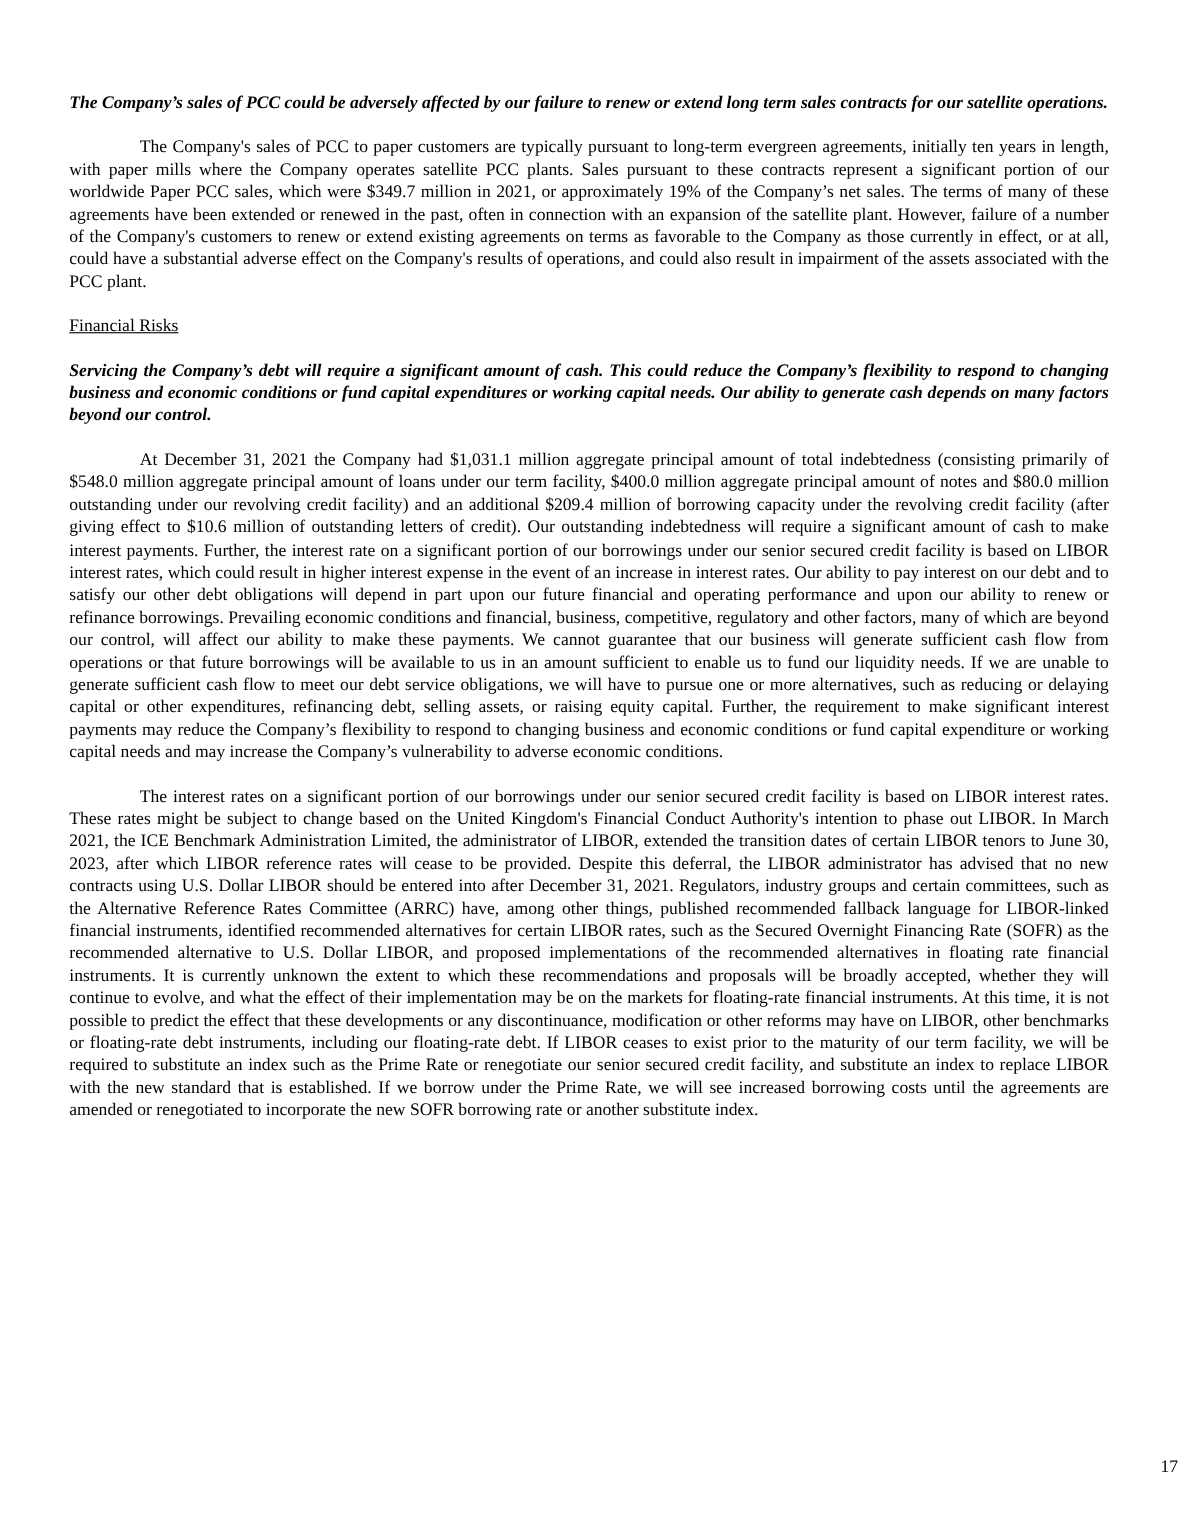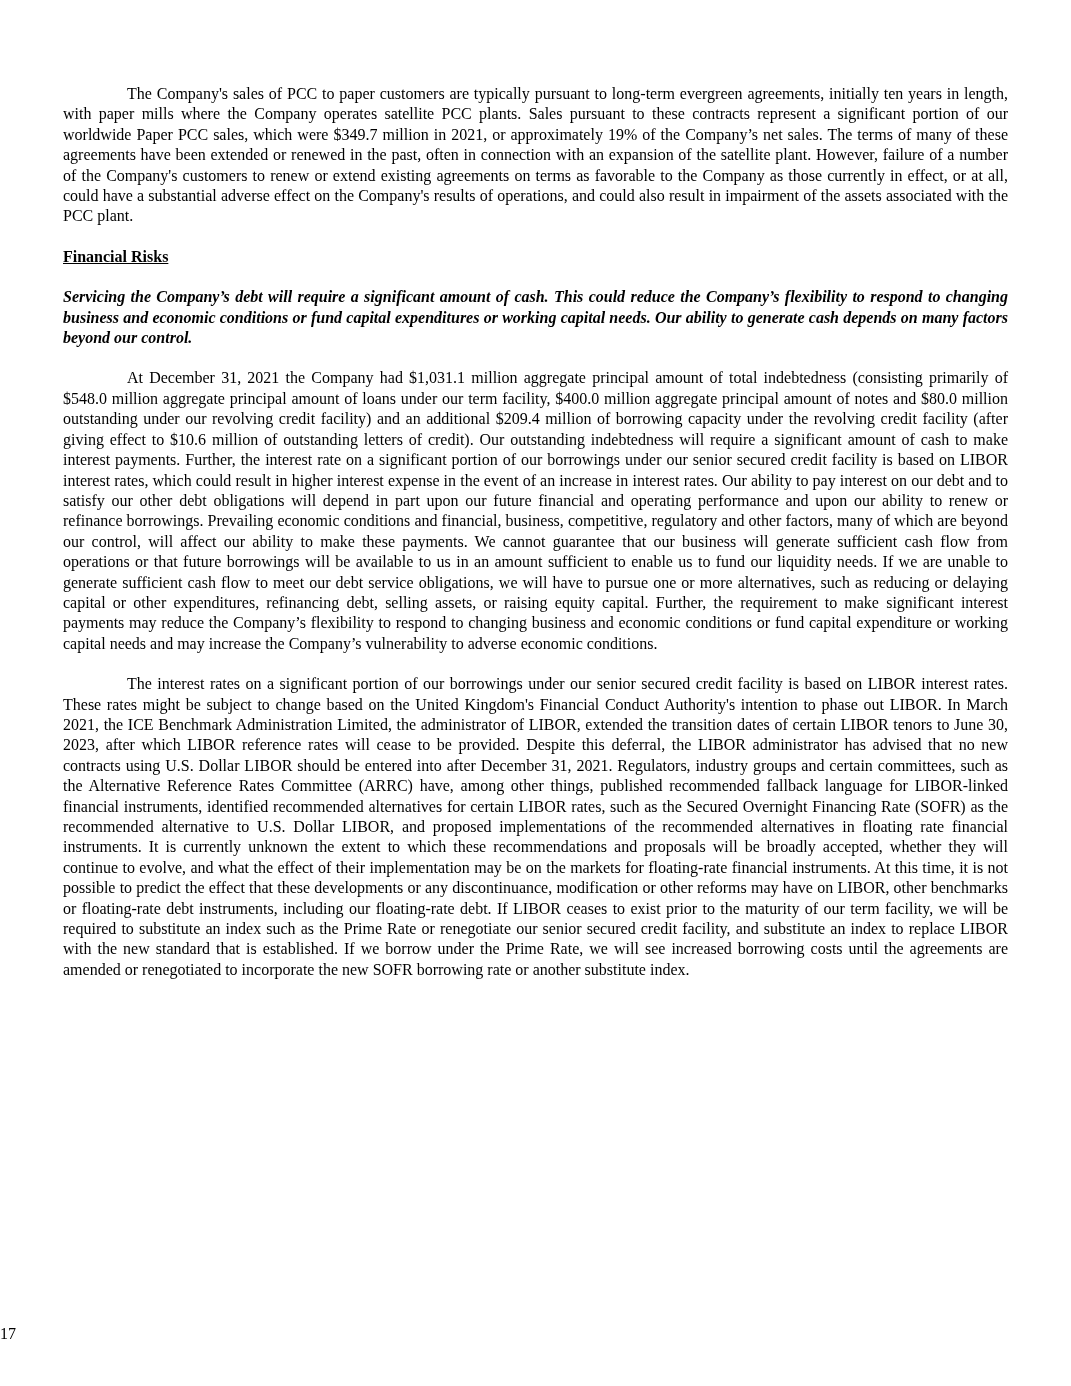--- a/index.html
+++ b/index.html
@@ -22,41 +22,42 @@
   }
   .block {
     margin: 0 0 20px 0;
     text-align: justify;
   }
   .heading-italic {
     font-weight: bold;
     font-style: italic;
   }
   .section-heading {
-    font-weight: bold;
+    font-weight: normal;
     text-decoration: underline;
     margin: 4px 0 20px 0;
     text-align: left;
   }
   .para {
     text-indent: 64px;
   }
   .page-number {
     position: absolute;
     left: 0;
     bottom: 42px;
     width: 100%;
-    text-align: left;
+    text-align: right;
   }
 </style>
 </head>
 <body>
 
 <div class="page">
 
+  <p class="block heading-italic">The Company’s sales of PCC could be adversely affected by our failure to renew or extend long term sales contracts for our satellite operations.</p>
 
   <p class="block para">The Company's sales of PCC to paper customers are typically pursuant to long-term evergreen agreements, initially ten years in length, with paper mills where the Company operates satellite PCC plants. Sales pursuant to these contracts represent a significant portion of our worldwide Paper PCC sales, which were $349.7 million in 2021, or approximately 19% of the Company’s net sales. The terms of many of these agreements have been extended or renewed in the past, often in connection with an expansion of the satellite plant. However, failure of a number of the Company's customers to renew or extend existing agreements on terms as favorable to the Company as those currently in effect, or at all, could have a substantial adverse effect on the Company's results of operations, and could also result in impairment of the assets associated with the PCC plant.</p>
 
   <p class="section-heading">Financial Risks</p>
 
   <p class="block heading-italic">Servicing the Company’s debt will require a significant amount of cash. This could reduce the Company’s flexibility to respond to changing business and economic conditions or fund capital expenditures or working capital needs. Our ability to generate cash depends on many factors beyond our control.</p>
 
   <p class="block para">At December 31, 2021 the Company had $1,031.1 million aggregate principal amount of total indebtedness (consisting primarily of $548.0 million aggregate principal amount of loans under our term facility, $400.0 million aggregate principal amount of notes and $80.0 million outstanding under our revolving credit facility) and an additional $209.4 million of borrowing capacity under the revolving credit facility (after giving effect to $10.6 million of outstanding letters of credit). Our outstanding indebtedness will require a significant amount of cash to make interest payments. Further, the interest rate on a significant portion of our borrowings under our senior secured credit facility is based on LIBOR interest rates, which could result in higher interest expense in the event of an increase in interest rates.  Our ability to pay interest on our debt and to satisfy our other debt obligations will depend in part upon our future financial and operating performance and upon our ability to renew or refinance borrowings. Prevailing economic conditions and financial, business, competitive, regulatory and other factors, many of which are beyond our control, will affect our ability to make these payments. We cannot guarantee that our business will generate sufficient cash flow from operations or that future borrowings will be available to us in an amount sufficient to enable us to fund our liquidity needs. If we are unable to generate sufficient cash flow to meet our debt service obligations, we will have to pursue one or more alternatives, such as reducing or delaying capital or other expenditures, refinancing debt, selling assets, or raising equity capital. Further, the requirement to make significant interest payments may reduce the Company’s flexibility to respond to changing business and economic conditions or fund capital expenditure or working capital needs and may increase the Company’s vulnerability to adverse economic conditions.</p>
 
 

